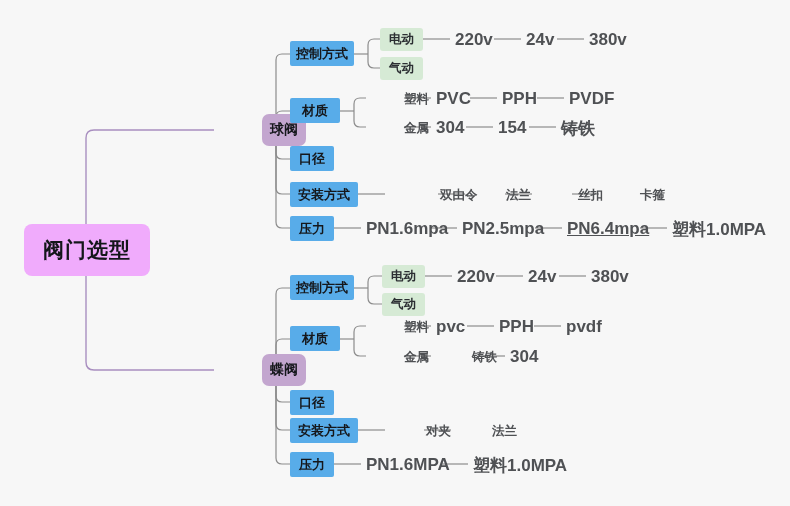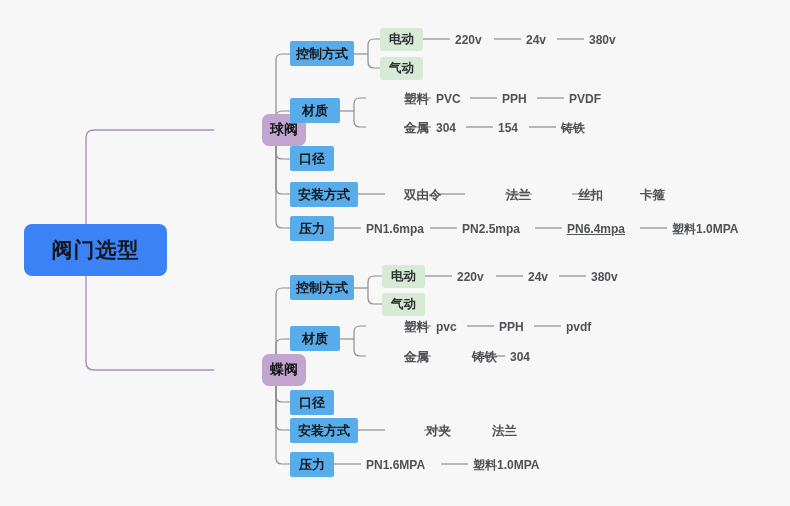--- a/index.html
+++ b/index.html
@@ -25,29 +25,29 @@
   }
   .node {
     position: absolute;
     box-sizing: border-box;
     display: flex;
     align-items: center;
     justify-content: center;
     white-space: nowrap;
   }
   .root-node {
-    background: #3b82f6;
+    background: #f0abfc;
     border-radius: 8px;
     color: #14161a;
     font-size: 21px;
     font-weight: bold;
     letter-spacing: 1px;
     left: 24px;
     top: 224px;
-    width: 143px;
+    width: 126px;
     height: 52px;
   }
   .branch-node {
     background: #c3a6cf;
     border-radius: 7px;
     color: #15171b;
     font-size: 14px;
     font-weight: bold;
     width: 44px;
     height: 32px;
@@ -66,21 +66,21 @@
     background: #d6ead5;
     border-radius: 3px;
     color: #2c2f33;
     font-size: 12.5px;
     font-weight: bold;
     width: 43px;
     height: 23px;
   }
   .text-node {
     color: #4f5154;
-    font-size: 12px;
+    font-size: 17px;
     font-weight: bold;
     justify-content: flex-start;
     height: 18px;
   }
   .text-node.cn {
     font-size: 12.5px;
     margin-left: 36px;
   }
 </style>
 </head>
@@ -176,21 +176,21 @@
   <div class="node text-node" style="left:502px; top:90px;">PPH</div>
   <div class="node text-node" style="left:569px; top:90px;">PVDF</div>
   <div class="node text-node cn" style="left:368px; top:119px;">金属</div>
   <div class="node text-node" style="left:436px; top:119px;">304</div>
   <div class="node text-node" style="left:498px; top:119px;">154</div>
   <div class="node text-node" style="left:561px; top:119px;">铸铁</div>
 
   <div class="node topic-node" style="left:290px; top:146px; width:44px;">口径</div>
 
   <div class="node topic-node" style="left:290px; top:182px; width:68px;">安装方式</div>
-  <div class="node text-node cn" style="left:368px; top:186px;">双由令</div>
+  <div class="node text-node cn" style="left:404px; top:186px;">双由令</div>
   <div class="node text-node cn" style="left:470px; top:186px;">法兰</div>
   <div class="node text-node cn" style="left:542px; top:186px;">丝扣</div>
   <div class="node text-node cn" style="left:604px; top:186px;">卡箍</div>
 
   <div class="node topic-node" style="left:290px; top:216px; width:44px;">压力</div>
   <div class="node text-node" style="left:366px; top:220px;">PN1.6mpa</div>
   <div class="node text-node" style="left:462px; top:220px;">PN2.5mpa</div>
   <div class="node text-node" style="left:567px; top:220px;text-decoration:underline;">PN6.4mpa</div>
   <div class="node text-node" style="left:672px; top:220px;">塑料1.0MPA</div>
 

